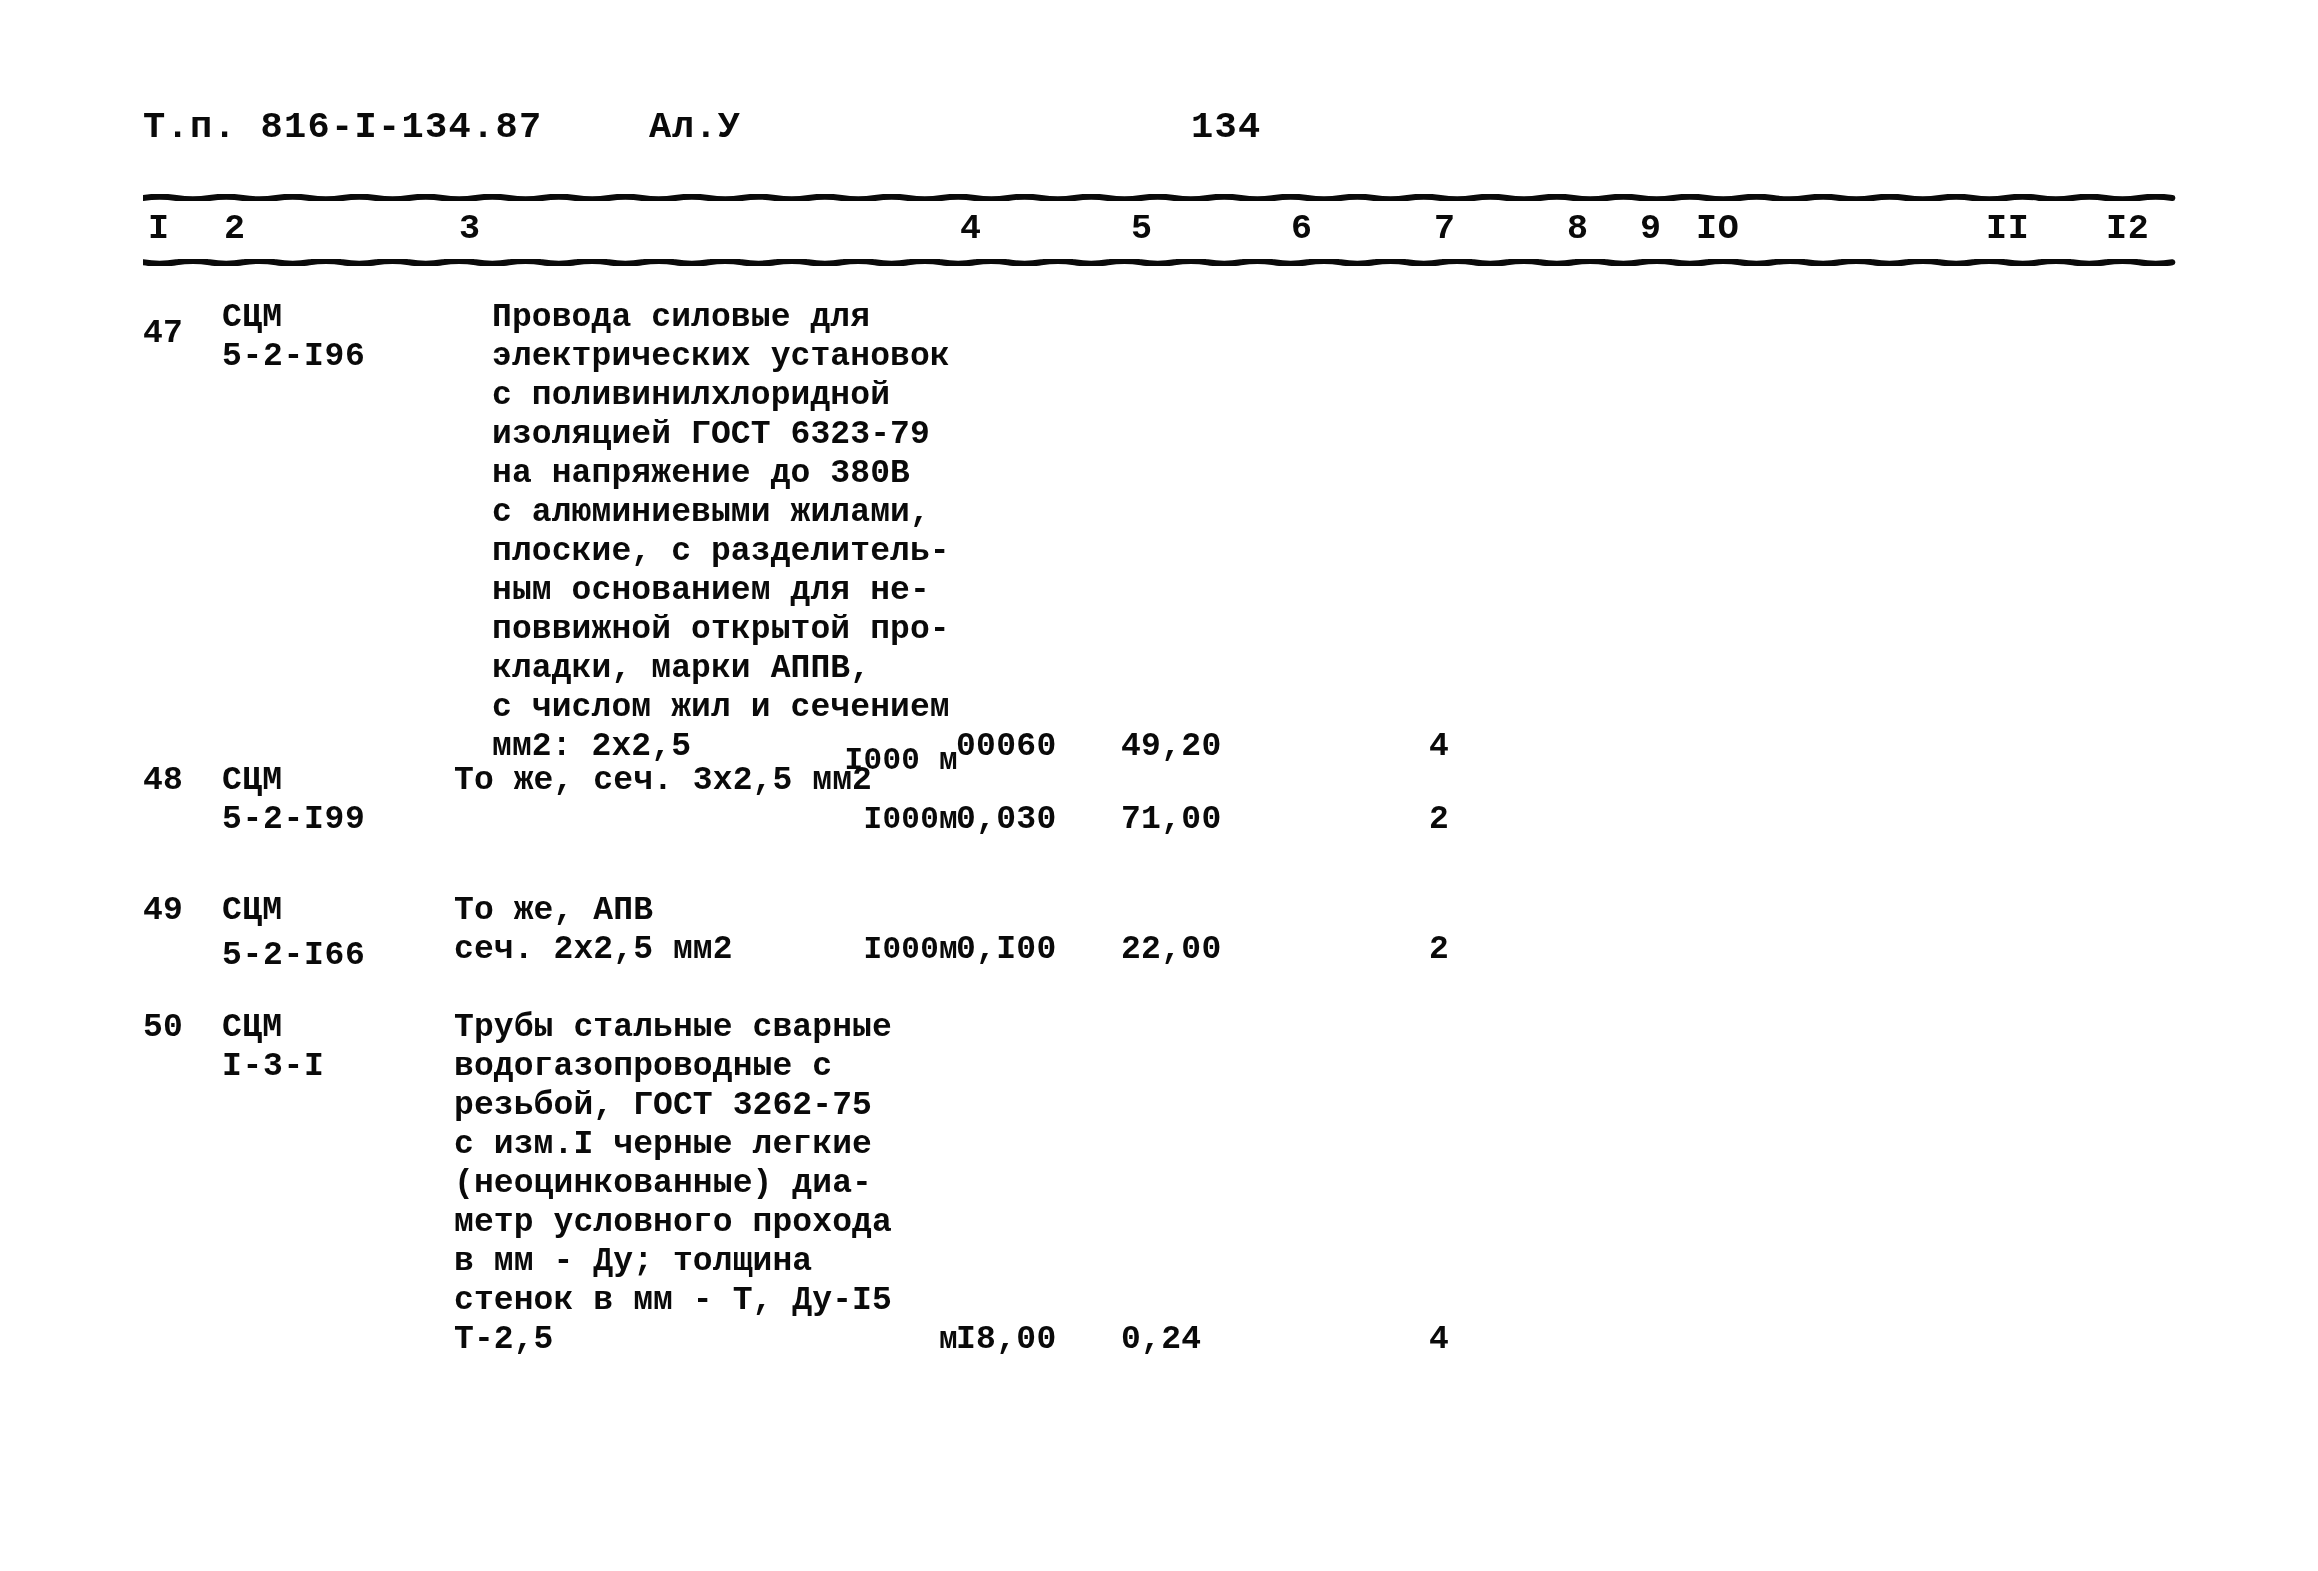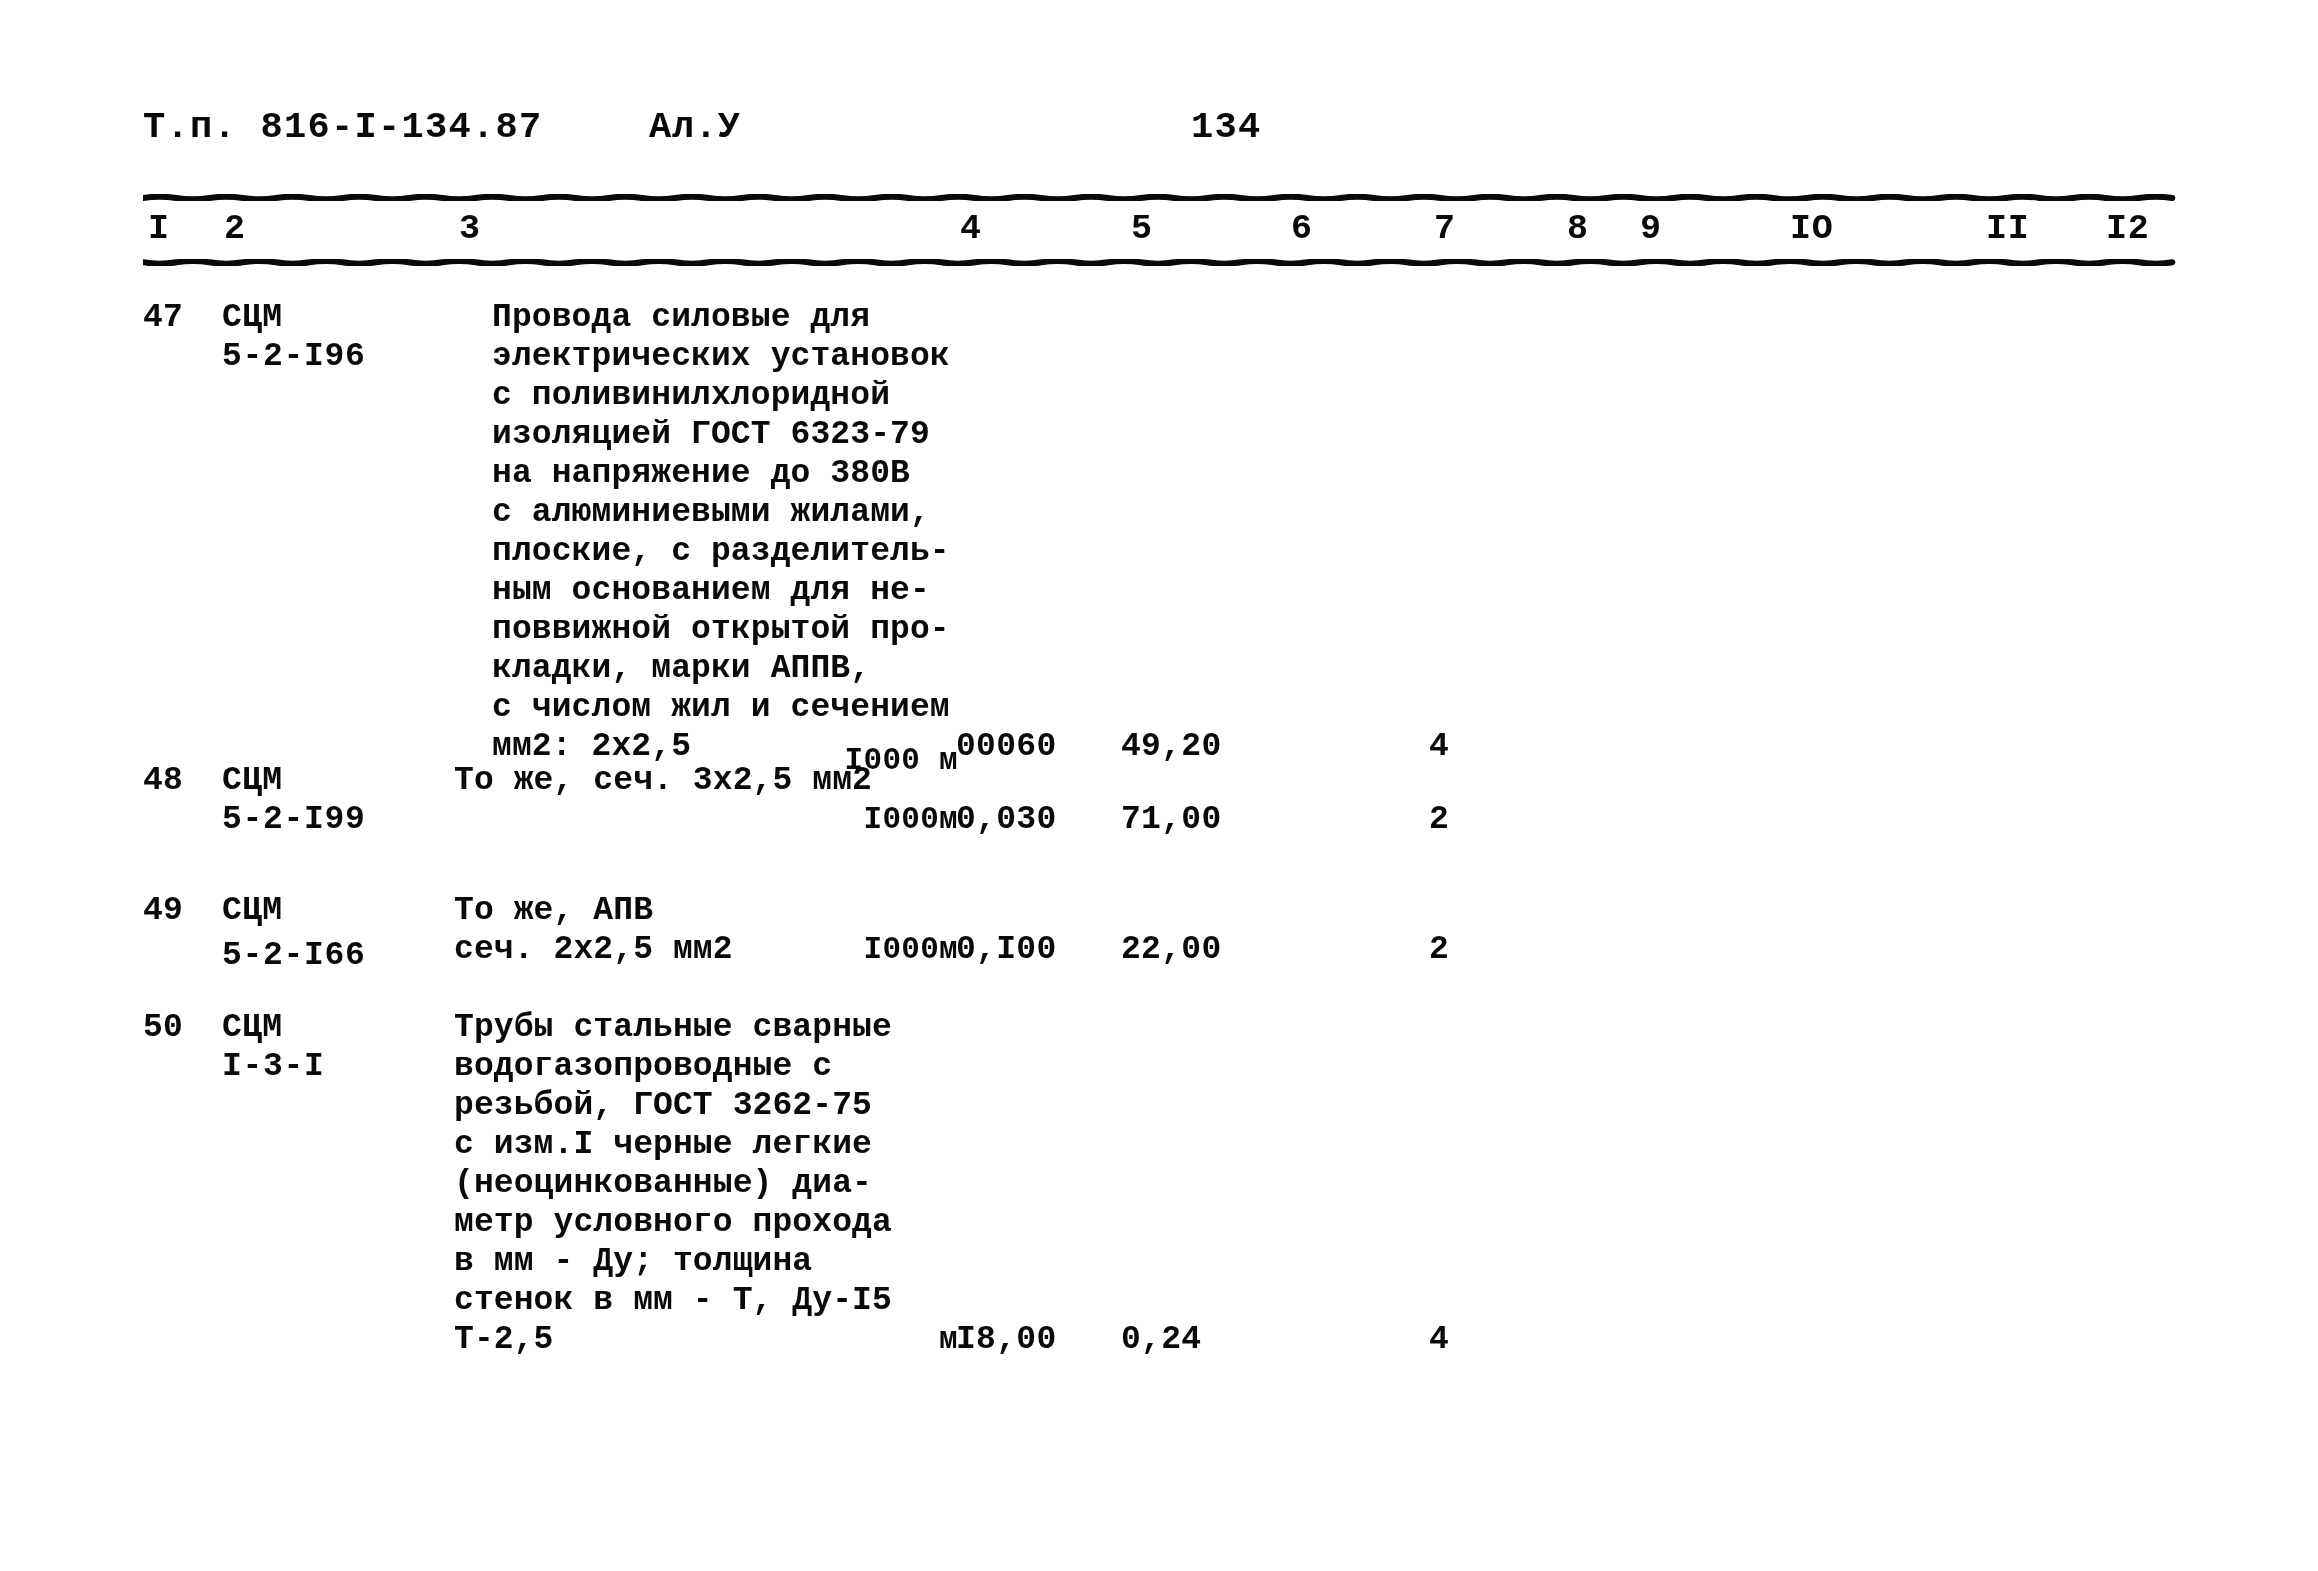--- a/index.html
+++ b/index.html
@@ -156,29 +156,29 @@
   <div class="colnums">
     <span class="colnum" style="left:148px;">I</span>
     <span class="colnum" style="left:224px;">2</span>
     <span class="colnum" style="left:459px;">3</span>
     <span class="colnum" style="left:960px;">4</span>
     <span class="colnum" style="left:1131px;">5</span>
     <span class="colnum" style="left:1291px;">6</span>
     <span class="colnum" style="left:1434px;">7</span>
     <span class="colnum" style="left:1567px;">8</span>
     <span class="colnum" style="left:1640px;">9</span>
-    <span class="colnum" style="left:1790px;">IO</span>
+    <span class="colnum" style="left:1696px;">IO</span>
     <span class="colnum" style="left:1986px;">II</span>
     <span class="colnum" style="left:2106px;">I2</span>
   </div>
 
   <div class="tbody">
 
     <div class="row" style="top:18.6px;">
-      <span class="cell c-num" style="top:0px;">47</span>
+      <span class="cell c-num" style="top:16px;">47</span>
       <span class="cell c-code" style="top:0px;">СЦМ</span>
       <span class="code-line2" style="top:39px;">5-2-I96</span>
       <span class="desc-block" style="top:0px;margin-left:38px;">Провода силовые для
 электрических установок
 с поливинилхлоридной
 изоляцией ГОСТ 6323-79
 на напряжение до 380В
 с алюминиевыми жилами,
 плоские, с разделитель-
 ным основанием для не-

